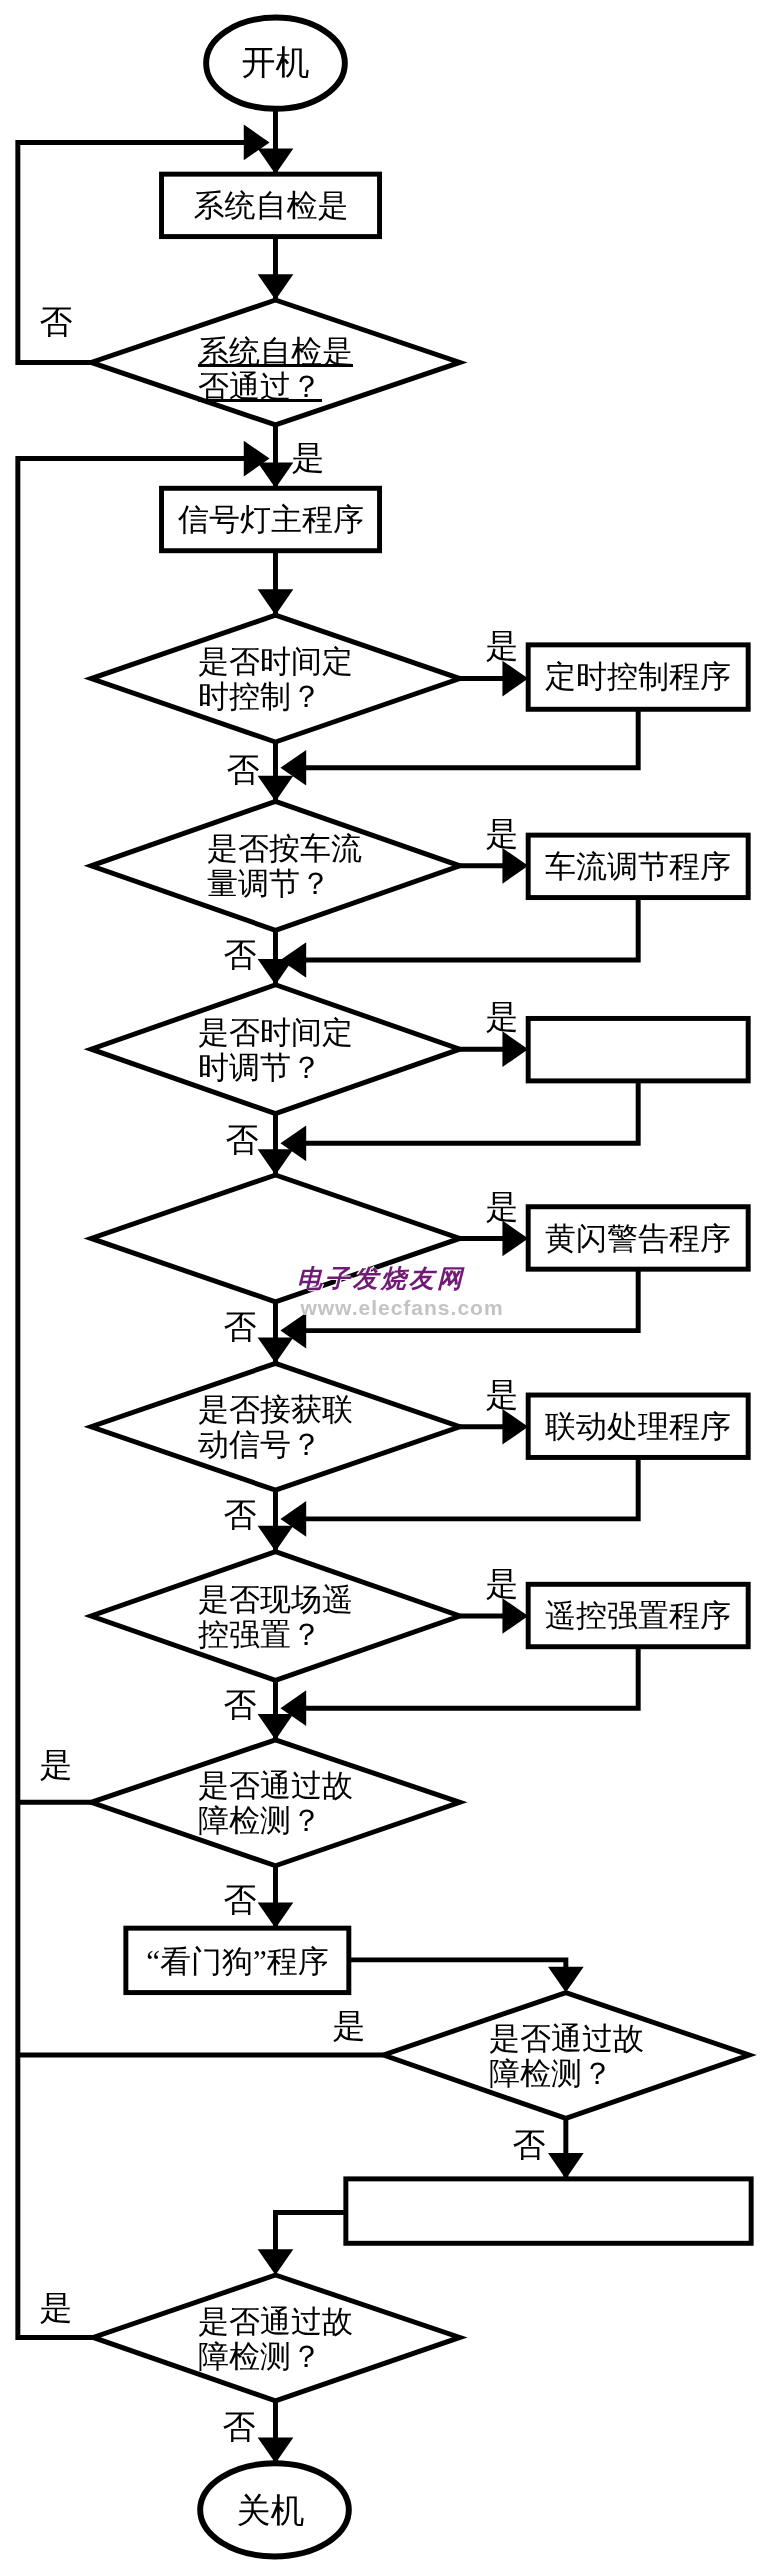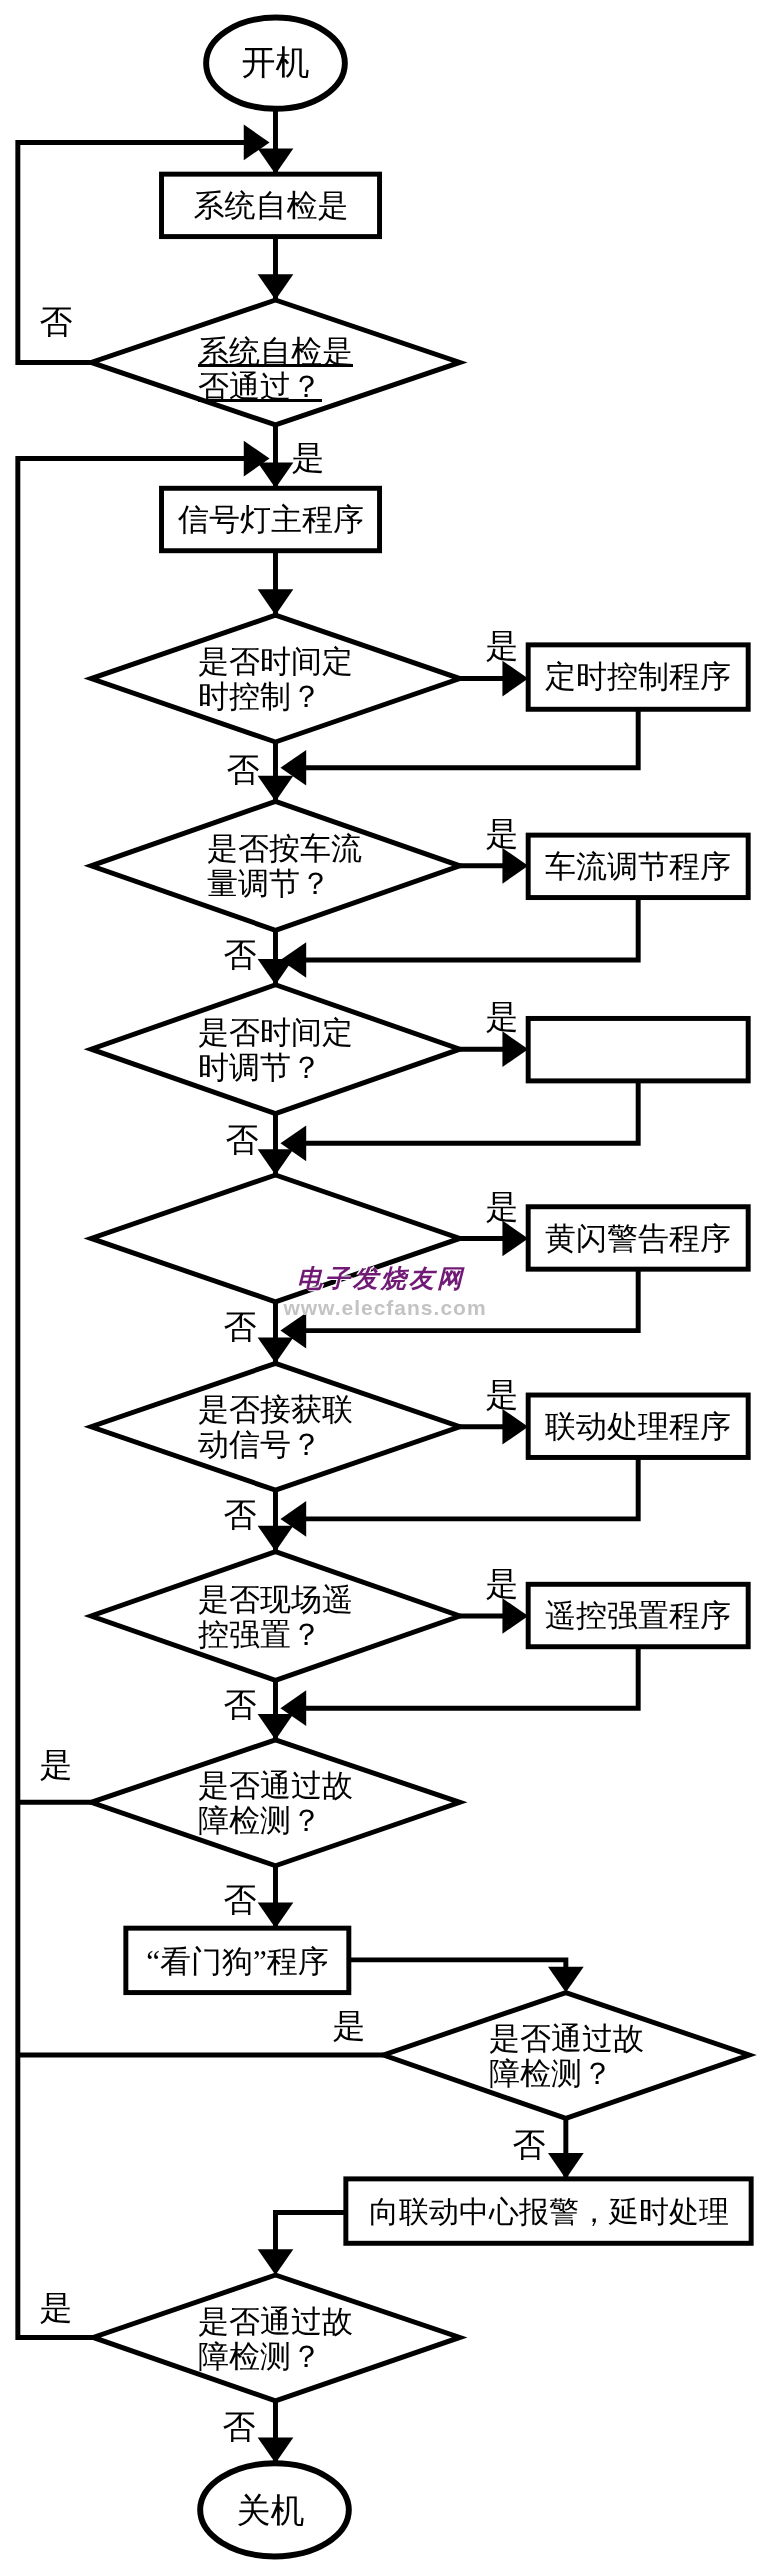--- a/index.html
+++ b/index.html
@@ -115,21 +115,21 @@
       <polygon points="309,756 309,792 283,774"></polygon>
       <polygon points="309,950 309,986 283,968"></polygon>
       <polygon points="309,1135 309,1171 283,1153"></polygon>
       <polygon points="309,1324 309,1360 283,1342"></polygon>
       <polygon points="309,1514 309,1550 283,1532"></polygon>
       <polygon points="309,1705 309,1741 283,1723"></polygon>
     </g>
   </svg>
 
   <div class="wm1" style="left:381px;top:1278px;">电子发烧友网</div>
-  <div class="wm2" style="left:385px;top:1308px;">www.elecfans.com</div>
+  <div class="wm2" style="left:402px;top:1308px;">www.elecfans.com</div>
 
   <div class="txt term" style="left:206px;top:17px;width:139px;height:91px;">开机</div>
   <div class="txt" style="left:162px;top:174px;width:218px;height:62px;">系统自检是</div>
   <div class="txt" style="left:91px;top:306px;width:369px;height:125px;text-decoration:underline;">系统自检是
 否通过？</div>
   <div class="txt" style="left:162px;top:488px;width:218px;height:62px;">信号灯主程序</div>
 
   <div class="txt" style="left:91px;top:615px;width:369px;height:127px;">是否时间定
 时控制？</div>
   <div class="txt" style="left:528px;top:644px;width:220px;height:64px;">定时控制程序</div>
@@ -150,21 +150,20 @@
   <div class="txt" style="left:91px;top:1552px;width:369px;height:129px;">是否现场遥
 控强置？</div>
   <div class="txt" style="left:528px;top:1584px;width:220px;height:62px;">遥控强置程序</div>
 
   <div class="txt" style="left:91px;top:1740px;width:369px;height:126px;">是否通过故
 障检测？</div>
   <div class="txt" style="left:126px;top:1929px;width:223px;height:64px;">“看门狗”程序</div>
 
   <div class="txt" style="left:382px;top:1993px;width:369px;height:126px;">是否通过故
 障检测？</div>
-  <div class="txt abox-text" style="left:346px;top:2179px;width:406px;height:64px;">向联动中心报警，延时处理</div>
 
   <div class="txt" style="left:91px;top:2276px;width:369px;height:126px;">是否通过故
 障检测？</div>
   <div class="txt term" style="left:196px;top:2465px;width:149px;height:91px;">关机</div>
 
   <div class="lbl" style="left:56px;top:322px;">否</div>
   <div class="lbl" style="left:308px;top:458px;">是</div>
 
   <div class="lbl" style="left:502px;top:646px;">是</div>
   <div class="lbl" style="left:243px;top:770px;">否</div>

